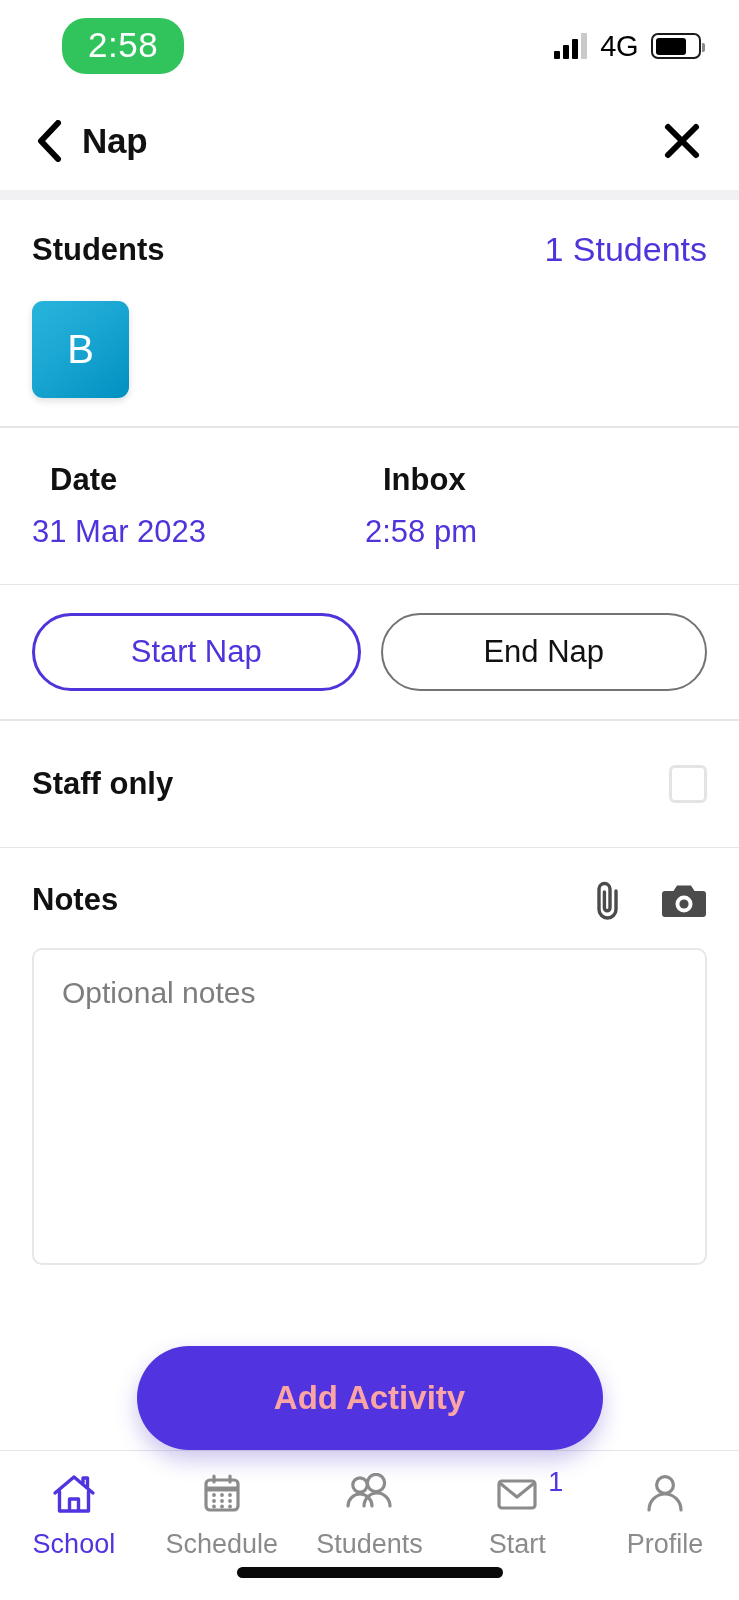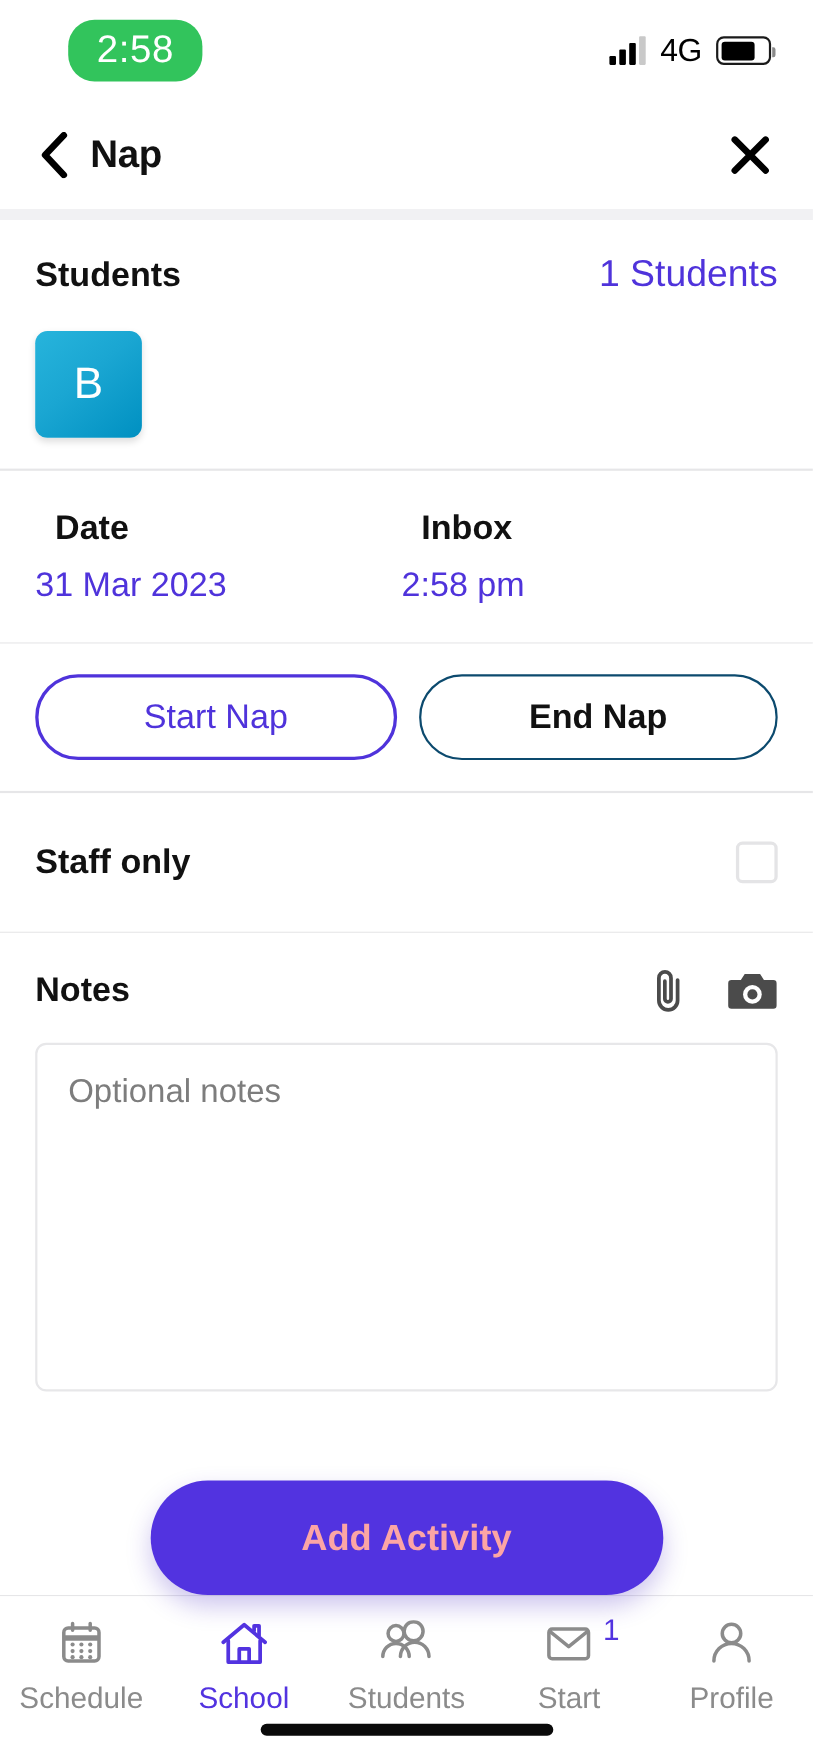--- a/index.html
+++ b/index.html
@@ -53,21 +53,21 @@
   
   .datetime-sec { padding-top: 34px; padding-bottom: 34px; display: flex; }
   .dt-col { width: 333px; }
   .dt-label { font-size: 31px; font-weight: 700; color: #111; margin-left: 18px; }
   .dt-value { margin-top: 16px; font-size: 31px; color: #4f33db; font-weight: 400; }
 
   
   .nap-sec { padding-top: 28px; padding-bottom: 28px; display: flex; gap: 20px; }
   .pill-btn { flex: 1 1 0; height: 78px; border-radius: 42px; display: flex; align-items: center; justify-content: center; font-size: 31px; background: #fff; }
   .pill-btn.sel { border: 3px solid #4f33db; color: #4f33db; }
-  .pill-btn.unsel { border: 2px solid #0c4a6e; color: #111; font-weight: bold; }
+  .pill-btn.unsel { border: 2px solid #737373; color: #111; }
 
   
   .staff-sec { height: 126px; display: flex; align-items: center; justify-content: space-between; }
   .checkbox { width: 38px; height: 38px; border: 3px solid #e4e4e6; border-radius: 6px; background: #fff; }
 
   
   .notes-sec { padding-top: 30px; padding-bottom: 0; }
   .notes-head { display: flex; align-items: center; justify-content: space-between; }
   .notes-icons { display: flex; align-items: center; gap: 36px; }
   .icon-btn { display: flex; align-items: center; justify-content: center; }
@@ -190,20 +190,32 @@
 
     <div class="spacer"></div>
   </div>
 
   <div class="cta-wrap">
     <div class="cta">Add Activity</div>
   </div>
 
   <div class="tabbar">
 
+    <div class="tab active">
+      <div class="tab-icon">
+        <svg width="46" height="44" viewBox="0 0 46 44">
+          <path d="M4 21 L23 5 L42 21" fill="none" stroke="#5233e0" stroke-width="3.4" stroke-linecap="round" stroke-linejoin="round"></path>
+          <path d="M8.5 19.5 V39 H37.5 V19.5" fill="none" stroke="#5233e0" stroke-width="3.4" stroke-linecap="round" stroke-linejoin="round"></path>
+          <path d="M18.5 39 V27 h9 v12" fill="none" stroke="#5233e0" stroke-width="3.4" stroke-linejoin="round"></path>
+          <path d="M32 11.5 V6 h4.5 v9.3" fill="none" stroke="#5233e0" stroke-width="3.4" stroke-linejoin="round"></path>
+        </svg>
+      </div>
+      <div class="tab-label">School</div>
+    </div>
+
     <div class="tab">
       <div class="tab-icon">
         <svg width="44" height="44" viewBox="0 0 44 44">
           <rect x="6" y="8" width="32" height="30" rx="4" fill="none" stroke="#8b8b8b" stroke-width="3.2"></rect>
           <path d="M6 17 H38" stroke="#8b8b8b" stroke-width="5"></path>
           <path d="M14 4 V10 M30 4 V10" stroke="#8b8b8b" stroke-width="3.2" stroke-linecap="round"></path>
           <g fill="#8b8b8b">
             <circle cx="14" cy="23" r="1.9"></circle>
               <circle cx="22" cy="23" r="1.9"></circle>
               <circle cx="30" cy="23" r="1.9"></circle>
@@ -212,32 +224,20 @@
               <circle cx="30" cy="29" r="1.9"></circle>
             <circle cx="14" cy="34.5" r="1.9"></circle>
               <circle cx="22" cy="34.5" r="1.9"></circle>
               <circle cx="30" cy="34.5" r="1.9"></circle>
           </g>
         </svg>
       </div>
       <div class="tab-label">Schedule</div>
     </div>
 
-    <div class="tab active">
-      <div class="tab-icon">
-        <svg width="46" height="44" viewBox="0 0 46 44">
-          <path d="M4 21 L23 5 L42 21" fill="none" stroke="#5233e0" stroke-width="3.4" stroke-linecap="round" stroke-linejoin="round"></path>
-          <path d="M8.5 19.5 V39 H37.5 V19.5" fill="none" stroke="#5233e0" stroke-width="3.4" stroke-linecap="round" stroke-linejoin="round"></path>
-          <path d="M18.5 39 V27 h9 v12" fill="none" stroke="#5233e0" stroke-width="3.4" stroke-linejoin="round"></path>
-          <path d="M32 11.5 V6 h4.5 v9.3" fill="none" stroke="#5233e0" stroke-width="3.4" stroke-linejoin="round"></path>
-        </svg>
-      </div>
-      <div class="tab-label">School</div>
-    </div>
-
     <div class="tab">
       <div class="tab-icon">
         <svg width="52" height="42" viewBox="0 0 52 42">
           <circle cx="17" cy="12" r="7.2" fill="none" stroke="#8b8b8b" stroke-width="3.2"></circle>
           <circle cx="33" cy="10" r="8.6" fill="none" stroke="#8b8b8b" stroke-width="3.2"></circle>
           <path d="M5 33 a12 12 0 0 1 24 0" fill="none" stroke="#8b8b8b" stroke-width="3.2" stroke-linecap="round"></path>
           <path d="M21 33 a13 13 0 0 1 26 0" fill="none" stroke="#8b8b8b" stroke-width="3.2" stroke-linecap="round"></path>
         </svg>
       </div>
       <div class="tab-label">Students</div>

